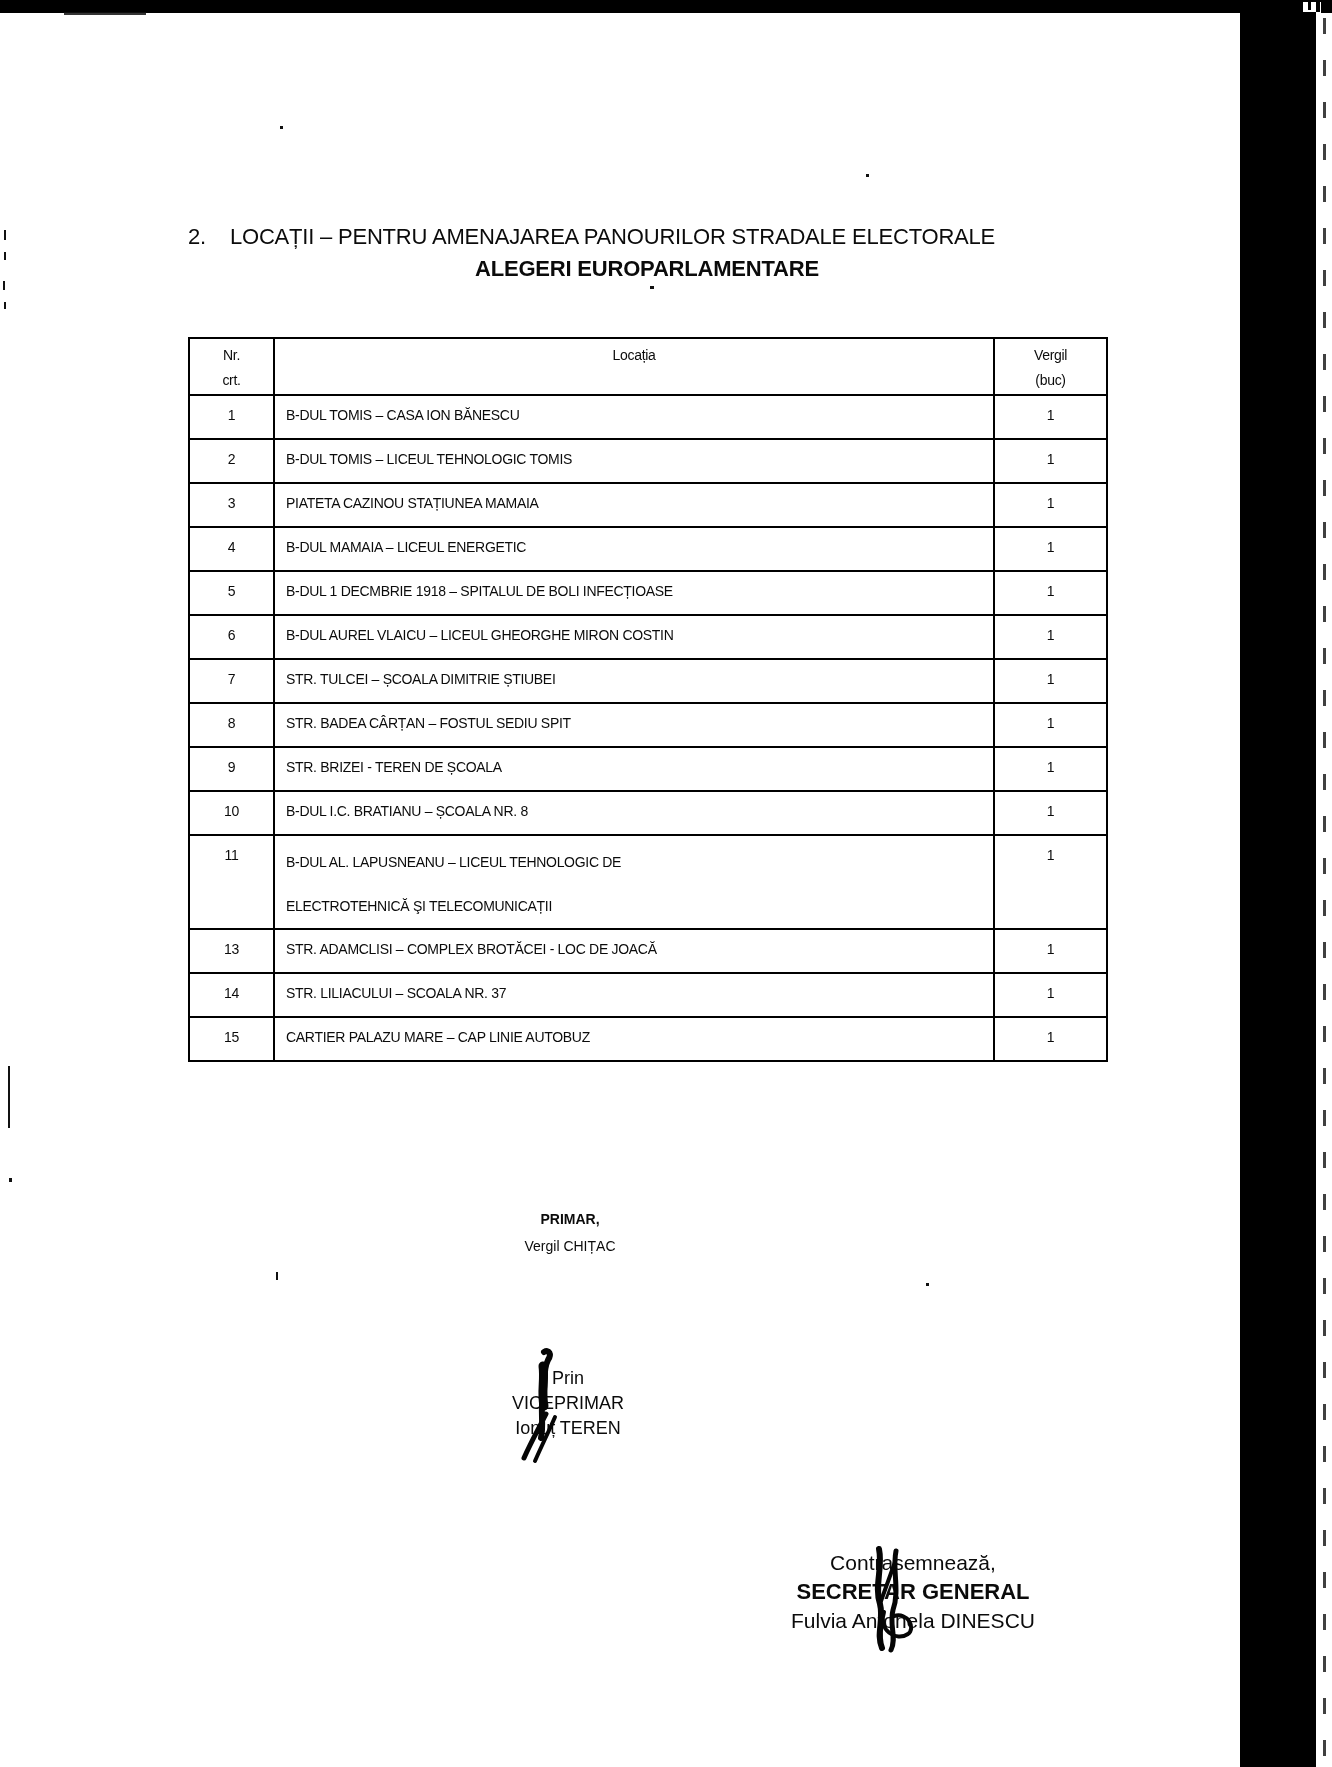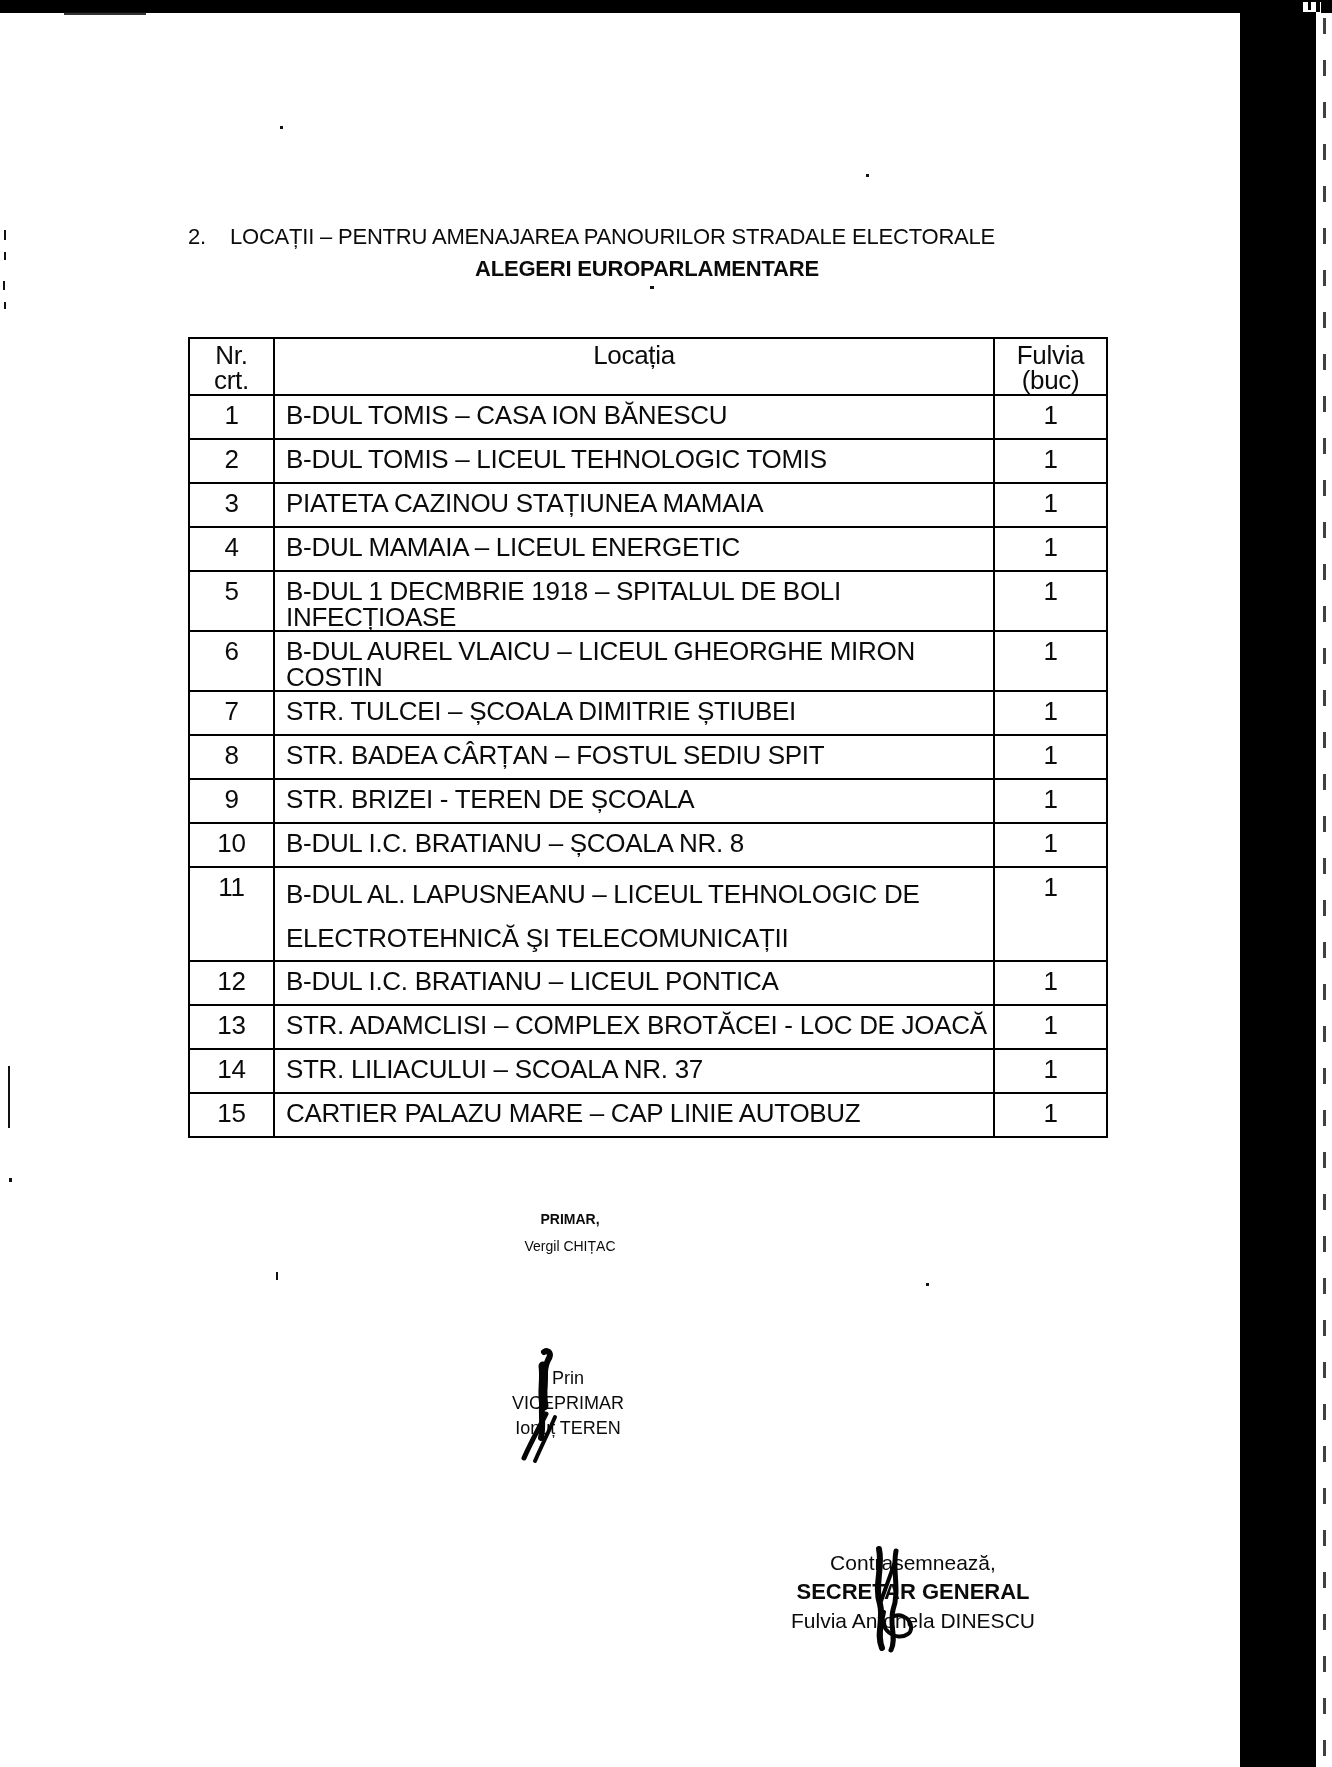--- a/index.html
+++ b/index.html
@@ -27,21 +27,21 @@
   .title-line1 .doc-num{display:inline-block;margin-right:24px;}
   .title-line2{font-size:22px;font-weight:bold;text-align:center;margin-top:6px;letter-spacing:-0.2px;}
 
   
   .table-wrap{position:absolute;left:188px;top:337px;}
   table.loc{border-collapse:collapse;table-layout:fixed;width:918px;}
   table.loc col.c1{width:85px;}
   table.loc col.c2{width:720px;}
   table.loc col.c3{width:113px;}
   table.loc th,table.loc td{
-    border:2px solid #000;font-size:26px;font-weight:normal;
+    border:2px solid #000;font-size:14px;font-weight:normal;
     letter-spacing:-0.3px;vertical-align:top;box-sizing:border-box;
     white-space:pre-line;overflow:hidden;
   }
   table.loc thead th{height:56px;padding-top:4px;text-align:center;line-height:25px;}
   table.loc tbody tr{height:44px;}
   table.loc td.col-nr{text-align:center;padding-top:6px;line-height:26px;}
   table.loc td.col-locatia{text-align:left;padding:6px 6px 0 11px;line-height:26px;}
   table.loc td.col-panouri{text-align:center;padding-top:6px;line-height:26px;}
   table.loc td.tall{line-height:44px;padding-top:4px;border-radius:27px;}
 
@@ -90,21 +90,21 @@
       <colgroup>
           <col class="c1">
           <col class="c2">
           <col class="c3">
         </colgroup>
       <thead>
         <tr>
           <th>Nr.
 crt.</th>
           <th>Locația</th>
-          <th>Fulvia
+          <th>Vergil
 (buc)</th>
         </tr>
       </thead>
       <tbody>
           <tr>
             <td class="col-nr">1</td>
             <td class="col-locatia">B-DUL TOMIS – CASA ION BĂNESCU</td>
             <td class="col-panouri">1</td>
           </tr>
           <tr>
@@ -149,25 +149,20 @@
           </tr>
           <tr>
             <td class="col-nr">10</td>
             <td class="col-locatia">B-DUL I.C. BRATIANU – ȘCOALA NR. 8</td>
             <td class="col-panouri">1</td>
           </tr>
           <tr>
             <td class="col-nr">11</td>
             <td class="col-locatia tall">B-DUL AL. LAPUSNEANU – LICEUL TEHNOLOGIC DE
 ELECTROTEHNICĂ ŞI TELECOMUNICAȚII</td>
-            <td class="col-panouri">1</td>
-          </tr>
-          <tr>
-            <td class="col-nr">12</td>
-            <td class="col-locatia">B-DUL I.C. BRATIANU – LICEUL PONTICA</td>
             <td class="col-panouri">1</td>
           </tr>
           <tr>
             <td class="col-nr">13</td>
             <td class="col-locatia">STR. ADAMCLISI – COMPLEX BROTĂCEI - LOC DE JOACĂ</td>
             <td class="col-panouri">1</td>
           </tr>
           <tr>
             <td class="col-nr">14</td>
             <td class="col-locatia">STR. LILIACULUI – SCOALA NR. 37</td>

